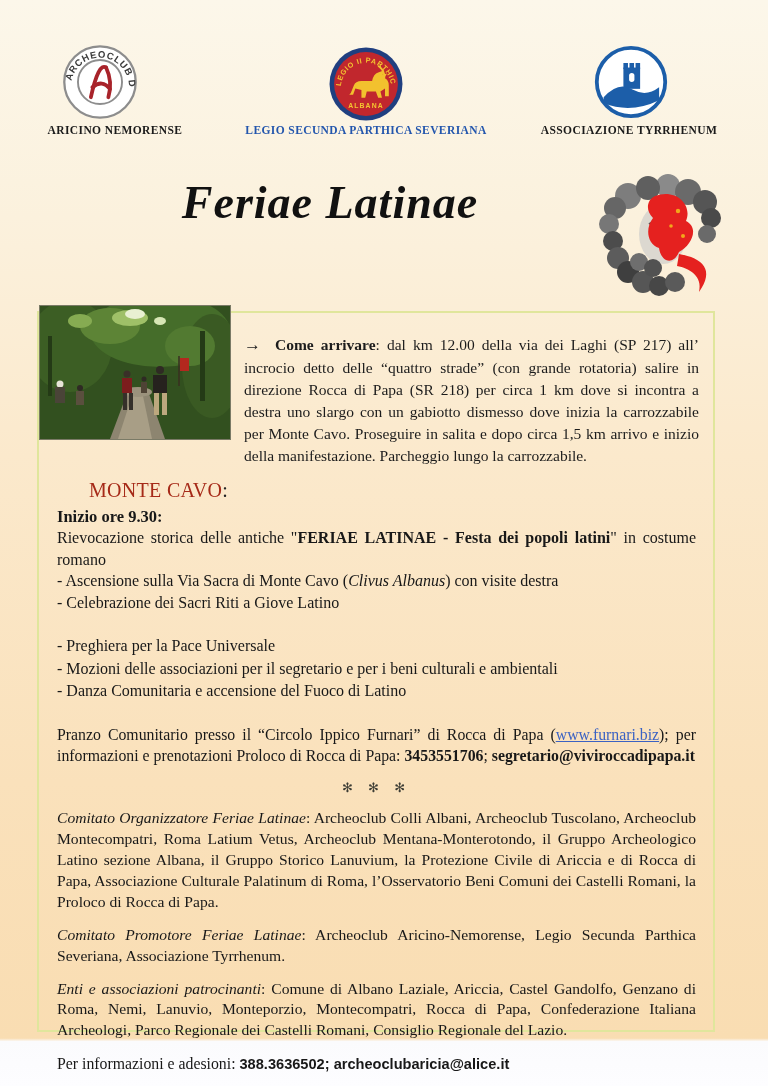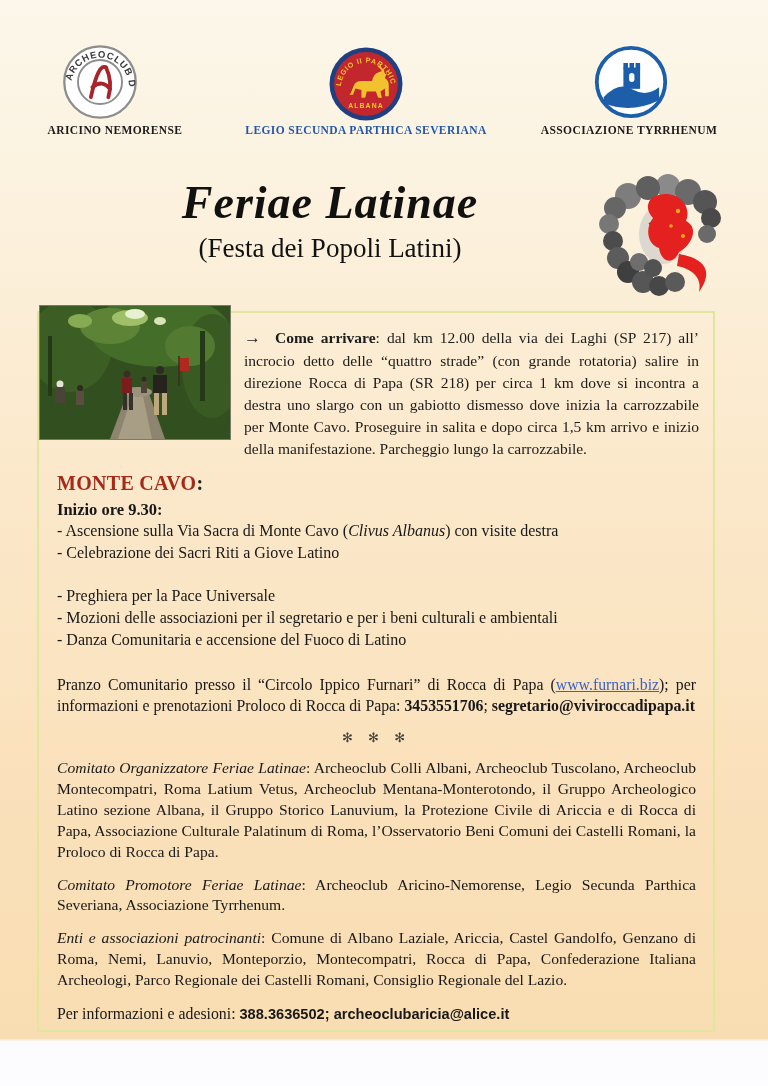--- a/index.html
+++ b/index.html
@@ -31,28 +31,28 @@
 
   
   .main-box {
     position:absolute; left:37px; top:311px; width:678px; height:721px;
     border:2px solid #e0e69c;
   }
   .photo { position:absolute; left:1px; top:-7px; width:190px; height:133px; box-shadow:0 0 0 1px #7a7a66; }
   .photo svg { display:block; width:100%; height:100%; }
 
   .directions {
-    margin:13px 14px 0 205px; font-size:15.5px; line-height:1.42;
+    margin:20px 14px 0 205px; font-size:15.5px; line-height:1.42;
     text-align:justify; color:#1c1c1c; min-height:112px;
   }
   .directions .arrow { font-size:17px; padding-right:14px; }
   b.dir-label { font-weight:bold; }
 
   .body-text { padding:12px 17px 0 18px; color:#181818; }
-  .loc-heading { font-size:20px; font-weight:bold; color:#a62a18; letter-spacing:.3px; }
+  .loc-heading { font-size:20px; font-weight:normal; color:#a62a18; letter-spacing:.3px;margin-left:32px; }
   .loc-heading .colon { color:#222; }
   .start-line { font-size:16.5px; font-weight:bold; margin-top:5px; }
   .intro { font-size:16px; line-height:1.35; text-align:justify; }
   .program-list { font-size:16px; line-height:1.38; }
   .gap-sm { height:21px; }
 
   .lunch { font-size:15.8px; line-height:1.35; text-align:justify; margin-top:22px; }
   .link { color:#3b62c3; text-decoration:underline; cursor:pointer; }
   .ornaments { text-align:center; font-size:13px; color:#3c3c34; margin-top:14px; letter-spacing:6px; }
 
@@ -118,21 +118,20 @@
           <path d="M14 70 Q34 48 52 60 Q70 70 87 57 L87 74 Q50 92 14 78 Z"></path>
         </g>
         <rect x="47.5" y="38" width="7" height="12" rx="3.5" fill="#ffffff"></rect>
       </svg>
     </div>
     <div class="logo-caption" style="left:519px; width:220px;">ASSOCIAZIONE TYRRHENUM</div>
   </div>
 
   <div class="titleblock">
     <div class="main-title">Feriae Latinae</div>
-    <div class="sub-title">(Festa dei Popoli Latini)</div>
   </div>
 
   <div class="head-art">
     <svg width="162" height="138" viewBox="0 0 162 138">
       <g fill="#7d7d7d">
         <circle cx="45" cy="30" r="13"></circle>
           <circle cx="85" cy="20" r="12" fill="#8a8a8a"></circle>
         <circle cx="65" cy="22" r="12" fill="#5f5f5f"></circle>
           <circle cx="105" cy="26" r="13" fill="#6a6a6a"></circle>
         <circle cx="122" cy="36" r="12" fill="#555555"></circle>
@@ -206,20 +205,23 @@
     <div class="body-text">
 
       <div class="loc-heading">
         <span>MONTE CAVO</span><span class="colon">:</span>
       </div>
 
       <div class="start-line">
         <span>Inizio ore 9.30</span><span>:</span>
       </div>
 
+      <div class="intro">
+        <span>Rievocazione storica delle antiche "</span><b>FERIAE LATINAE - Festa dei popoli latini</b><span>" in costume romano</span>
+      </div>
 
       <div class="program-list">
         <div>
           <span>- Ascensione sulla Via Sacra di Monte Cavo (</span><i>Clivus Albanus</i><span>) con visite destra</span>
         </div>
         <div>- Celebrazione dei Sacri Riti a Giove Latino</div>
         <div class="gap-sm"></div>
         <div>- Preghiera per la Pace Universale</div>
         <div>- Mozioni delle associazioni per il segretario e per i beni culturali e ambientali</div>
         <div>- Danza Comunitaria e accensione del Fuoco di Latino</div>

